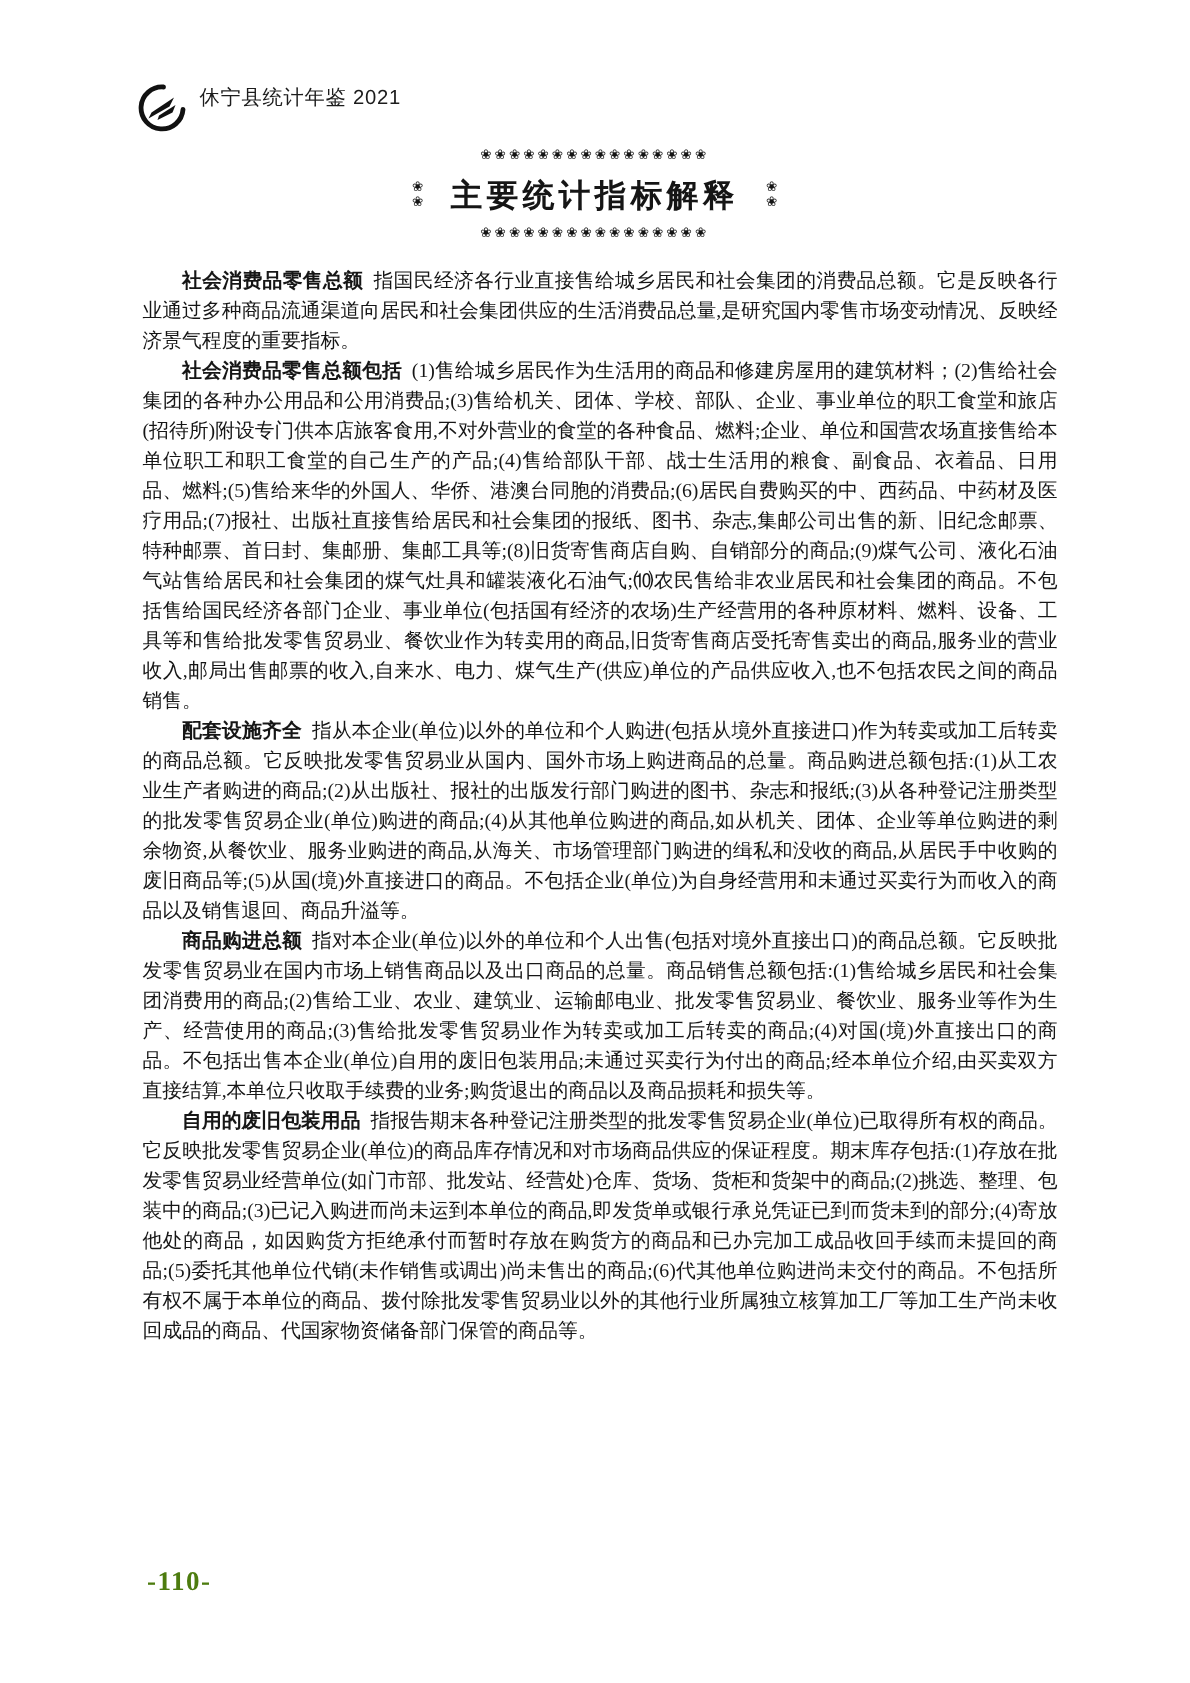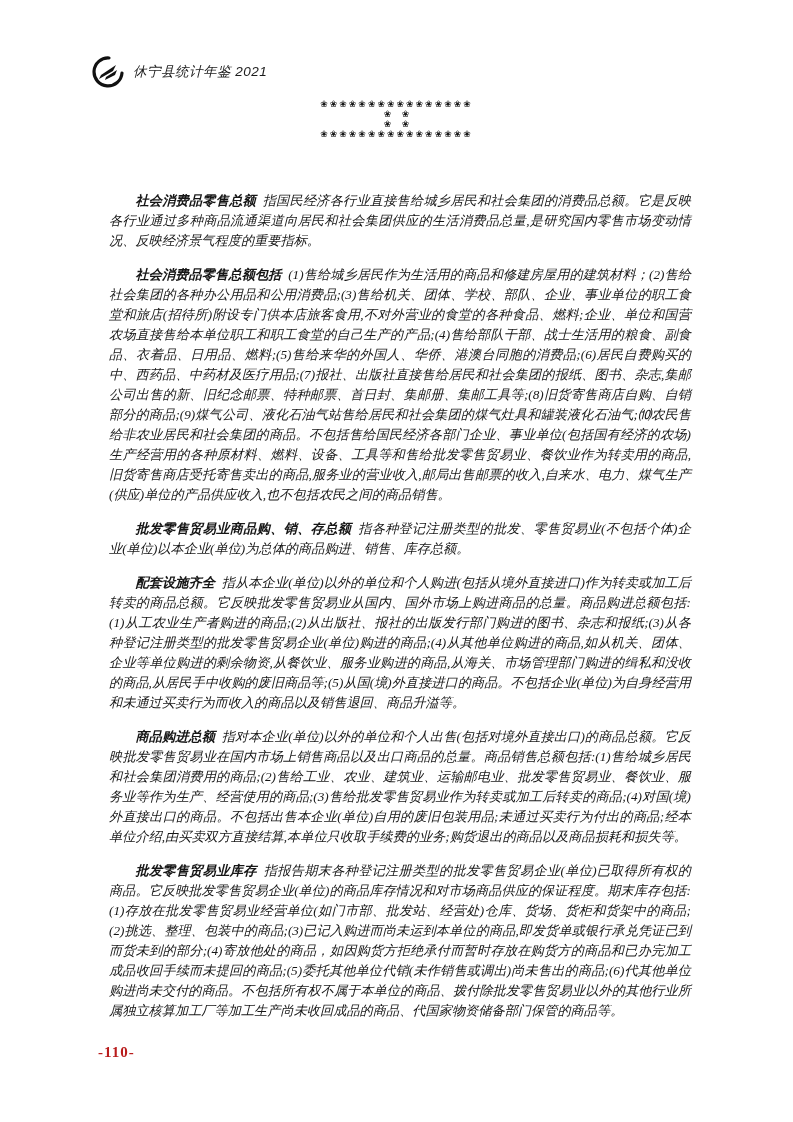--- a/index.html
+++ b/index.html
@@ -15,23 +15,22 @@
     width: 793px; height: 1122px;
     background: #ffffff;
     overflow: hidden;
   }
 
   
   .header {
     position: absolute;
     top: 56px; left: 92px;
     display: flex;
-    align-items: center;
+    align-items: flex-start;
     gap: 9px;
-    font-style: italic;
   }
   .logo { width: 32px; height: 32px; display: block; }
   .header-title {
     font-family: "Liberation Sans", "DejaVu Sans", sans-serif;
     font-size: 13.5px;
     letter-spacing: 0.5px;
     color: #1c1c1c;
   }
 
   
@@ -77,34 +76,33 @@
     position: absolute;
     top: 177px; left: 95px;
     width: 610px;
     font-size: 13.2px;
     line-height: 20px;
     text-align: justify;
     text-justify: inter-ideograph;
     color: #161616;
   }
   .content p {
-    margin: 14px;
+    margin: 0;
     text-indent: 2em;
-    font-style: italic;
   }
   .content b.term { font-weight: bold; }
 
   
   .footer {
     position: absolute;
     top: 1044px; left: 98px;
-    font-size: 15px;
+    font-size: 18px;
     font-weight: bold;
     letter-spacing: 1px;
-    color: #b91c1c;
+    color: #4d7c0f;
   }
 </style>
 </head>
 <body>
 
 <div class="page">
 
   <div class="header">
     <span>
       <svg class="logo" viewBox="0 0 32 32" aria-hidden="true">
@@ -114,30 +112,30 @@
       </svg>
     </span>
     <span class="header-title">休宁县统计年鉴 2021</span>
   </div>
 
   <div class="title-box">
     <div class="orn-row">❀❀❀❀❀❀❀❀❀❀❀❀❀❀❀❀</div>
     <div class="title-mid">
       <div class="orn-side">❀
 ❀</div>
+      <div class="main-title">主要统计指标解释</div>
       <div class="orn-side">❀
 ❀</div>
     </div>
     <div class="orn-row">❀❀❀❀❀❀❀❀❀❀❀❀❀❀❀❀</div>
   </div>
 
   <div class="content" id="content">
       <p><b class="term">社会消费品零售总额</b> 指国民经济各行业直接售给城乡居民和社会集团的消费品总额。它是反映各行业通过多种商品流通渠道向居民和社会集团供应的生活消费品总量,是研究国内零售市场变动情况、反映经济景气程度的重要指标。</p>
       <p><b class="term">社会消费品零售总额包括</b> (1)售给城乡居民作为生活用的商品和修建房屋用的建筑材料；(2)售给社会集团的各种办公用品和公用消费品;(3)售给机关、团体、学校、部队、企业、事业单位的职工食堂和旅店(招待所)附设专门供本店旅客食用,不对外营业的食堂的各种食品、燃料;企业、单位和国营农场直接售给本单位职工和职工食堂的自己生产的产品;(4)售给部队干部、战士生活用的粮食、副食品、衣着品、日用品、燃料;(5)售给来华的外国人、华侨、港澳台同胞的消费品;(6)居民自费购买的中、西药品、中药材及医疗用品;(7)报社、出版社直接售给居民和社会集团的报纸、图书、杂志,集邮公司出售的新、旧纪念邮票、特种邮票、首日封、集邮册、集邮工具等;(8)旧货寄售商店自购、自销部分的商品;(9)煤气公司、液化石油气站售给居民和社会集团的煤气灶具和罐装液化石油气;⑽农民售给非农业居民和社会集团的商品。不包括售给国民经济各部门企业、事业单位(包括国有经济的农场)生产经营用的各种原材料、燃料、设备、工具等和售给批发零售贸易业、餐饮业作为转卖用的商品,旧货寄售商店受托寄售卖出的商品,服务业的营业收入,邮局出售邮票的收入,自来水、电力、煤气生产(供应)单位的产品供应收入,也不包括农民之间的商品销售。</p>
-      <p><b class="term">批发零售贸易业商品购、销、存总额</b> 指各种登记注册类型的批发、零售贸易业(不包括个体)企业(单位)以本企业(单位)为总体的商品购进、销售、库存总额。</p>
       <p><b class="term">配套设施齐全</b> 指从本企业(单位)以外的单位和个人购进(包括从境外直接进口)作为转卖或加工后转卖的商品总额。它反映批发零售贸易业从国内、国外市场上购进商品的总量。商品购进总额包括:(1)从工农业生产者购进的商品;(2)从出版社、报社的出版发行部门购进的图书、杂志和报纸;(3)从各种登记注册类型的批发零售贸易企业(单位)购进的商品;(4)从其他单位购进的商品,如从机关、团体、企业等单位购进的剩余物资,从餐饮业、服务业购进的商品,从海关、市场管理部门购进的缉私和没收的商品,从居民手中收购的废旧商品等;(5)从国(境)外直接进口的商品。不包括企业(单位)为自身经营用和未通过买卖行为而收入的商品以及销售退回、商品升溢等。</p>
       <p><b class="term">商品购进总额</b> 指对本企业(单位)以外的单位和个人出售(包括对境外直接出口)的商品总额。它反映批发零售贸易业在国内市场上销售商品以及出口商品的总量。商品销售总额包括:(1)售给城乡居民和社会集团消费用的商品;(2)售给工业、农业、建筑业、运输邮电业、批发零售贸易业、餐饮业、服务业等作为生产、经营使用的商品;(3)售给批发零售贸易业作为转卖或加工后转卖的商品;(4)对国(境)外直接出口的商品。不包括出售本企业(单位)自用的废旧包装用品;未通过买卖行为付出的商品;经本单位介绍,由买卖双方直接结算,本单位只收取手续费的业务;购货退出的商品以及商品损耗和损失等。</p>
-      <p><b class="term">批发零售贸易业库存</b> 指报告期末各种登记注册类型的批发零售贸易企业(单位)已取得所有权的商品。它反映批发零售贸易企业(单位)的商品库存情况和对市场商品供应的保证程度。期末库存包括:(1)存放在批发零售贸易业经营单位(如门市部、批发站、经营处)仓库、货场、货柜和货架中的商品;(2)挑选、整理、包装中的商品;(3)已记入购进而尚未运到本单位的商品,即发货单或银行承兑凭证已到而货未到的部分;(4)寄放他处的商品，如因购货方拒绝承付而暂时存放在购货方的商品和已办完加工成品收回手续而未提回的商品;(5)委托其他单位代销(未作销售或调出)尚未售出的商品;(6)代其他单位购进尚未交付的商品。不包括所有权不属于本单位的商品、拨付除批发零售贸易业以外的其他行业所属独立核算加工厂等加工生产尚未收回成品的商品、代国家物资储备部门保管的商品等。</p>
+      <p><b class="term">自用的废旧包装用品</b> 指报告期末各种登记注册类型的批发零售贸易企业(单位)已取得所有权的商品。它反映批发零售贸易企业(单位)的商品库存情况和对市场商品供应的保证程度。期末库存包括:(1)存放在批发零售贸易业经营单位(如门市部、批发站、经营处)仓库、货场、货柜和货架中的商品;(2)挑选、整理、包装中的商品;(3)已记入购进而尚未运到本单位的商品,即发货单或银行承兑凭证已到而货未到的部分;(4)寄放他处的商品，如因购货方拒绝承付而暂时存放在购货方的商品和已办完加工成品收回手续而未提回的商品;(5)委托其他单位代销(未作销售或调出)尚未售出的商品;(6)代其他单位购进尚未交付的商品。不包括所有权不属于本单位的商品、拨付除批发零售贸易业以外的其他行业所属独立核算加工厂等加工生产尚未收回成品的商品、代国家物资储备部门保管的商品等。</p>
     </div>
 
   <div class="footer">-110-</div>
 
 </div>
 
 </body></html>

